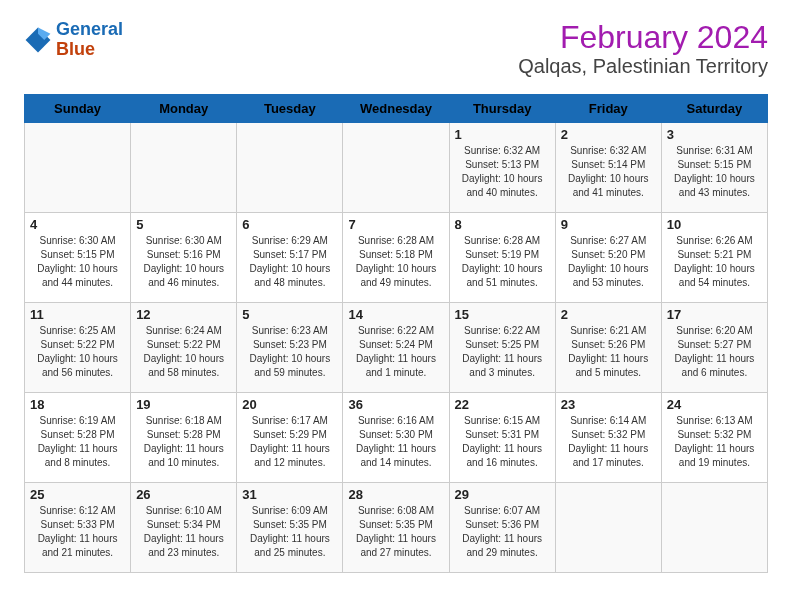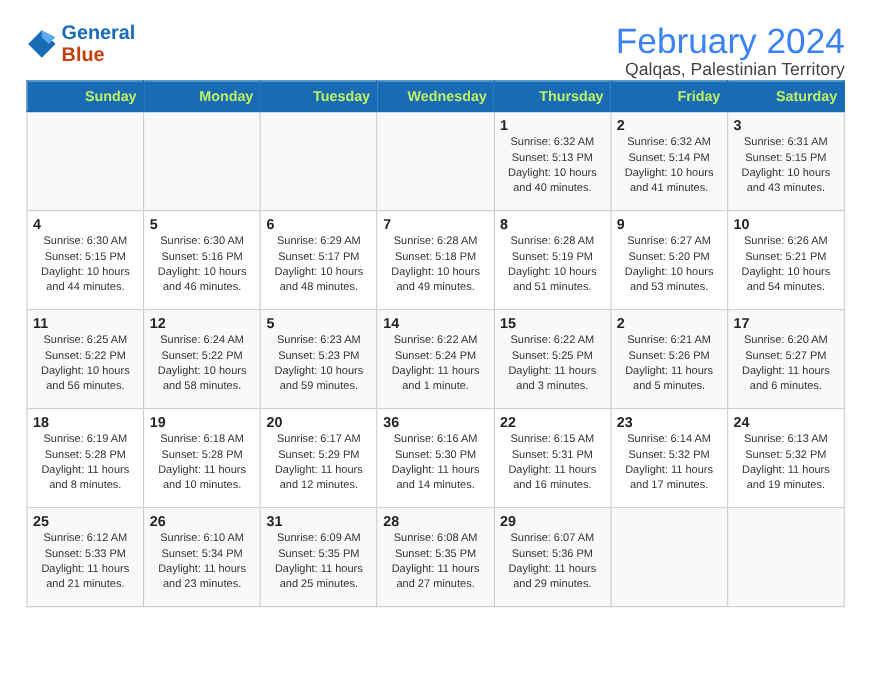--- a/index.html
+++ b/index.html
@@ -7,20 +7,21 @@
       font-family: Arial, sans-serif;
       background: #fff;
       width: 792px;
       min-height: 612px;
       padding: 20px 24px;
     }
     .header {
       display: flex;
       justify-content: space-between;
       align-items: flex-start;
+      margin-bottom: 16px;
     }
     .logo {
       display: flex;
       align-items: center;
       gap: 4px;
     }
     .logo-text {
       font-size: 18px;
       font-weight: bold;
       color: #333;
@@ -32,38 +33,38 @@
     .logo-icon {
       width: 28px;
       height: 28px;
     }
     .title-block {
       text-align: right;
     }
     .title-block h1 {
       font-size: 32px;
       font-weight: normal;
-      color: #3b82f6;
+      color: #a21caf;
       line-height: 1.1;
     }
     .title-block h2 {
-      font-size: 16px;
+      font-size: 20px;
       font-weight: normal;
       color: #444;
     }
     table {
       width: 100%;
       border-collapse: collapse;
       font-size: 11px;
     }
     thead tr th {
       background-color: #1a6bb5;
-      color: #bef264;
+      color: #000000;
       padding: 6px 6px;
-      text-align: right;
+      text-align: center;
       font-size: 13px;
       font-weight: bold;
       border: 1px solid #1a6bb5;
     }
     tbody tr td {
       border: 1px solid #ccc;
       vertical-align: top;
       padding: 4px 5px;
       width: calc(100% / 7);
       min-height: 80px;

